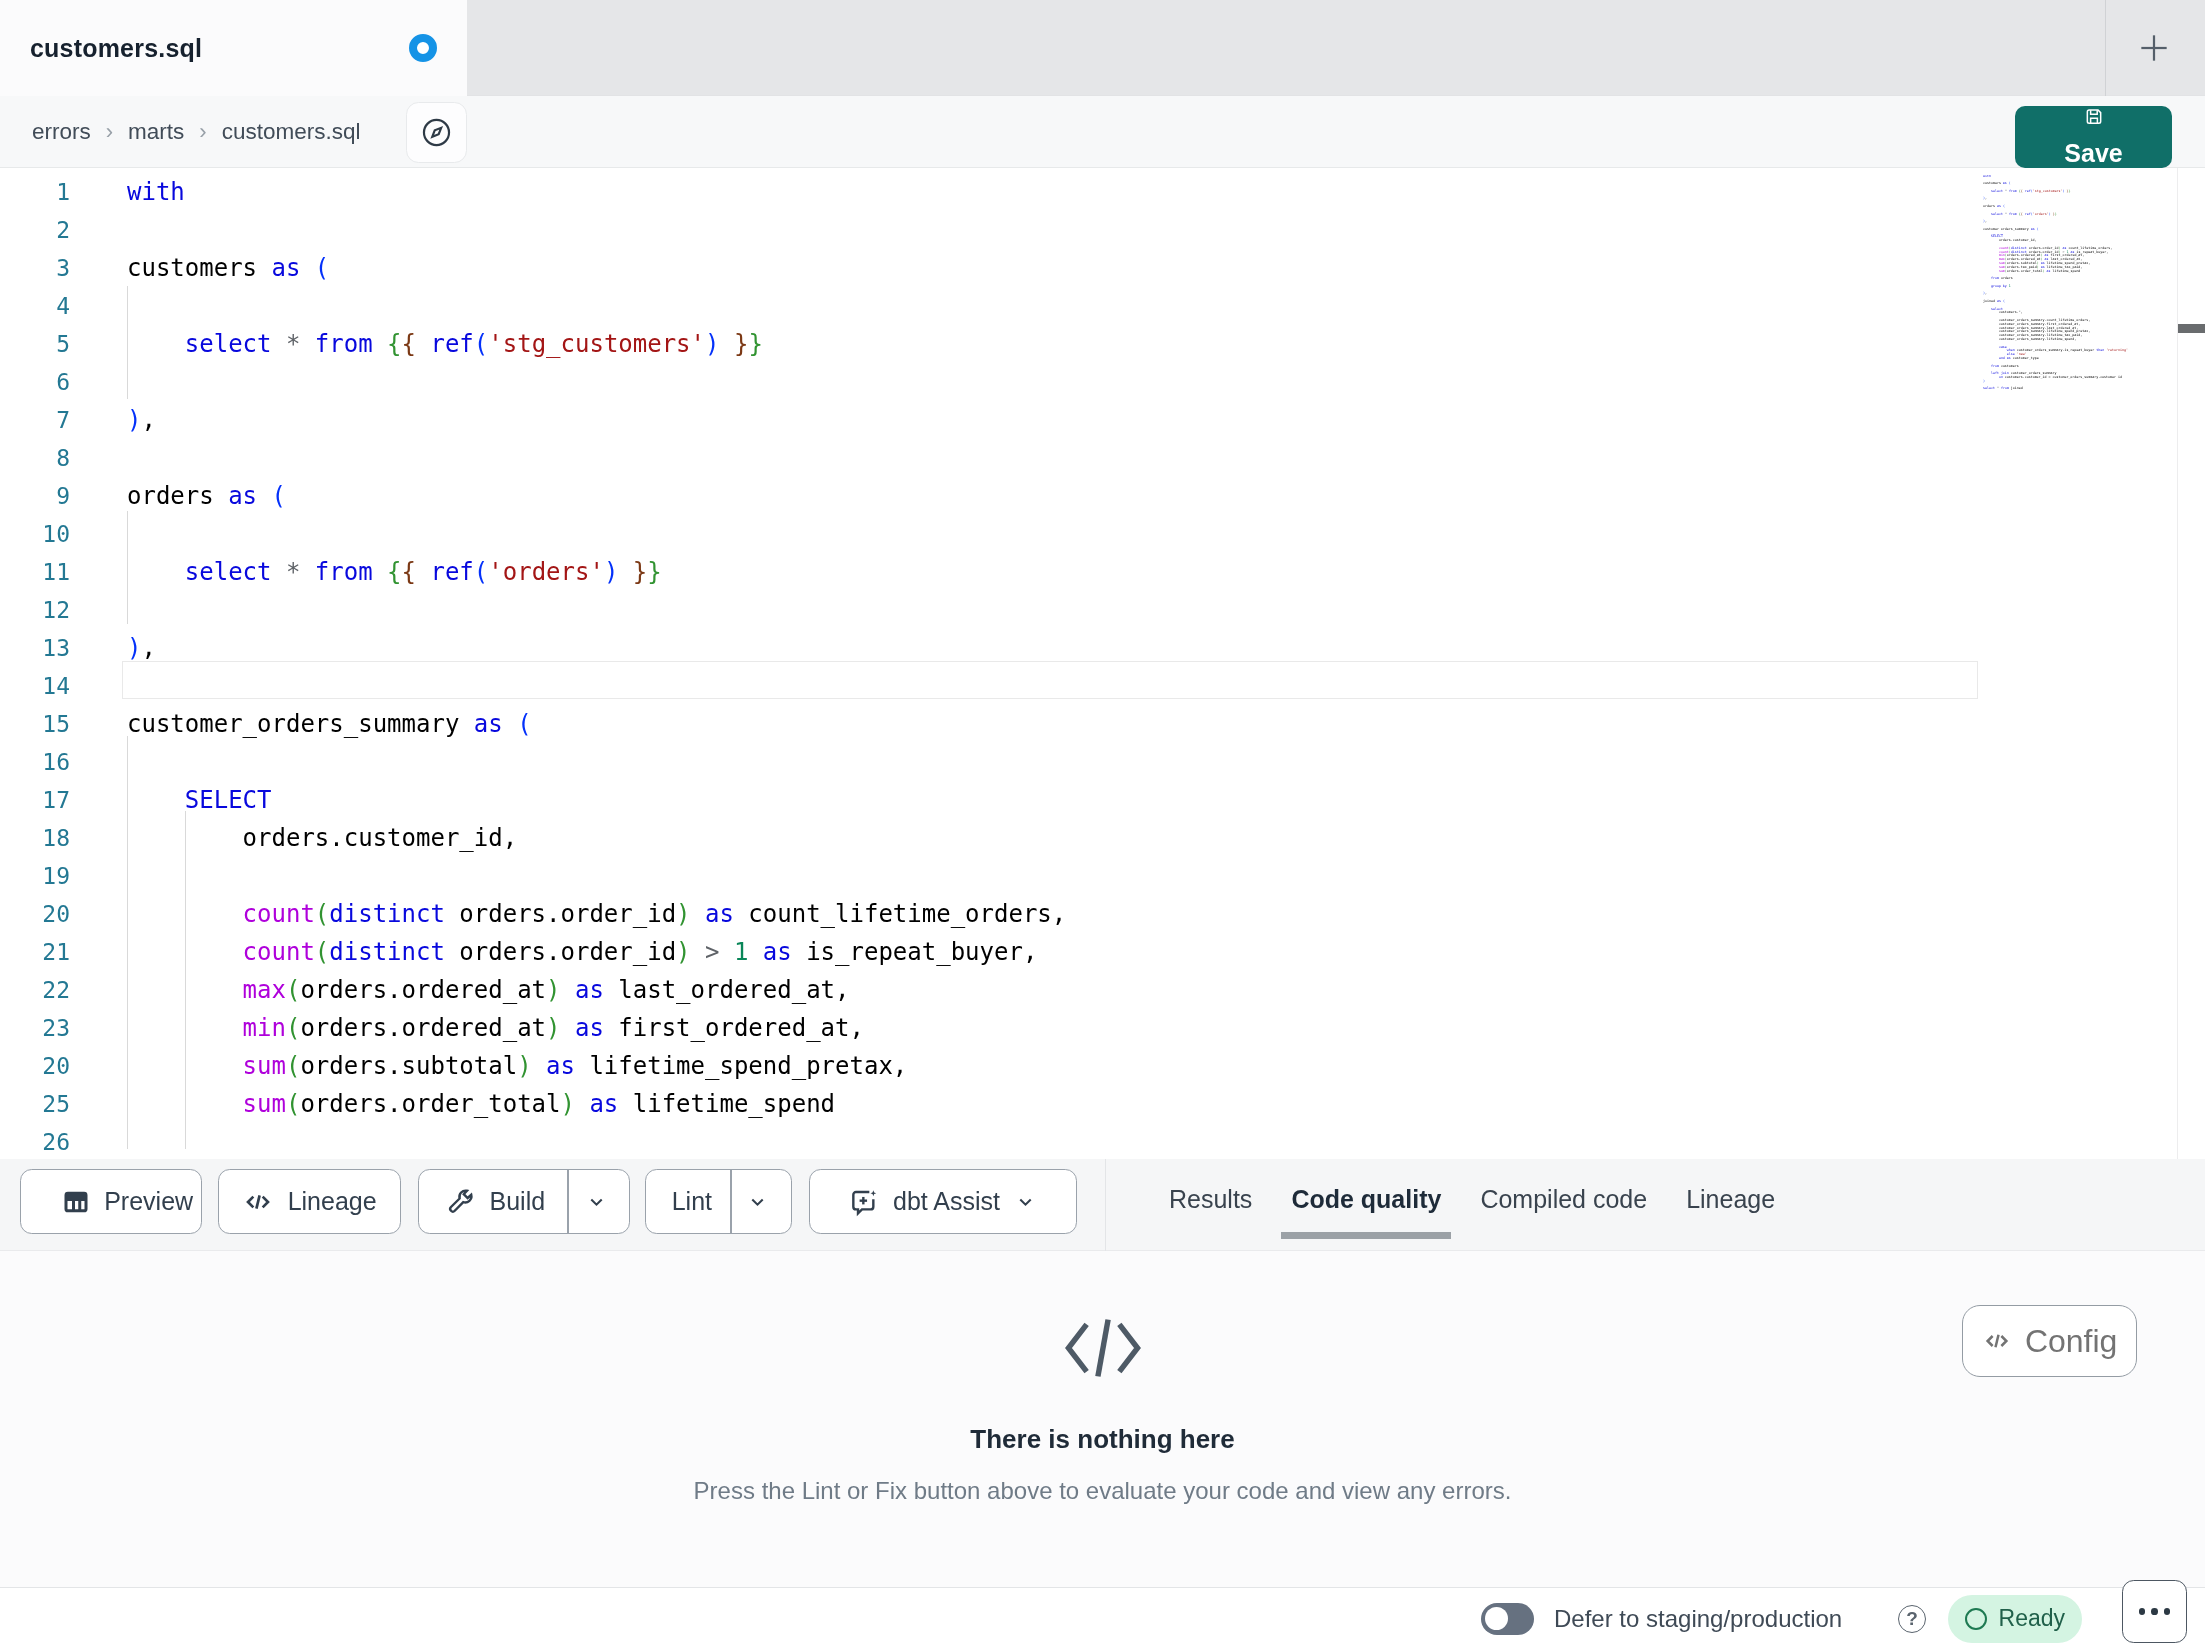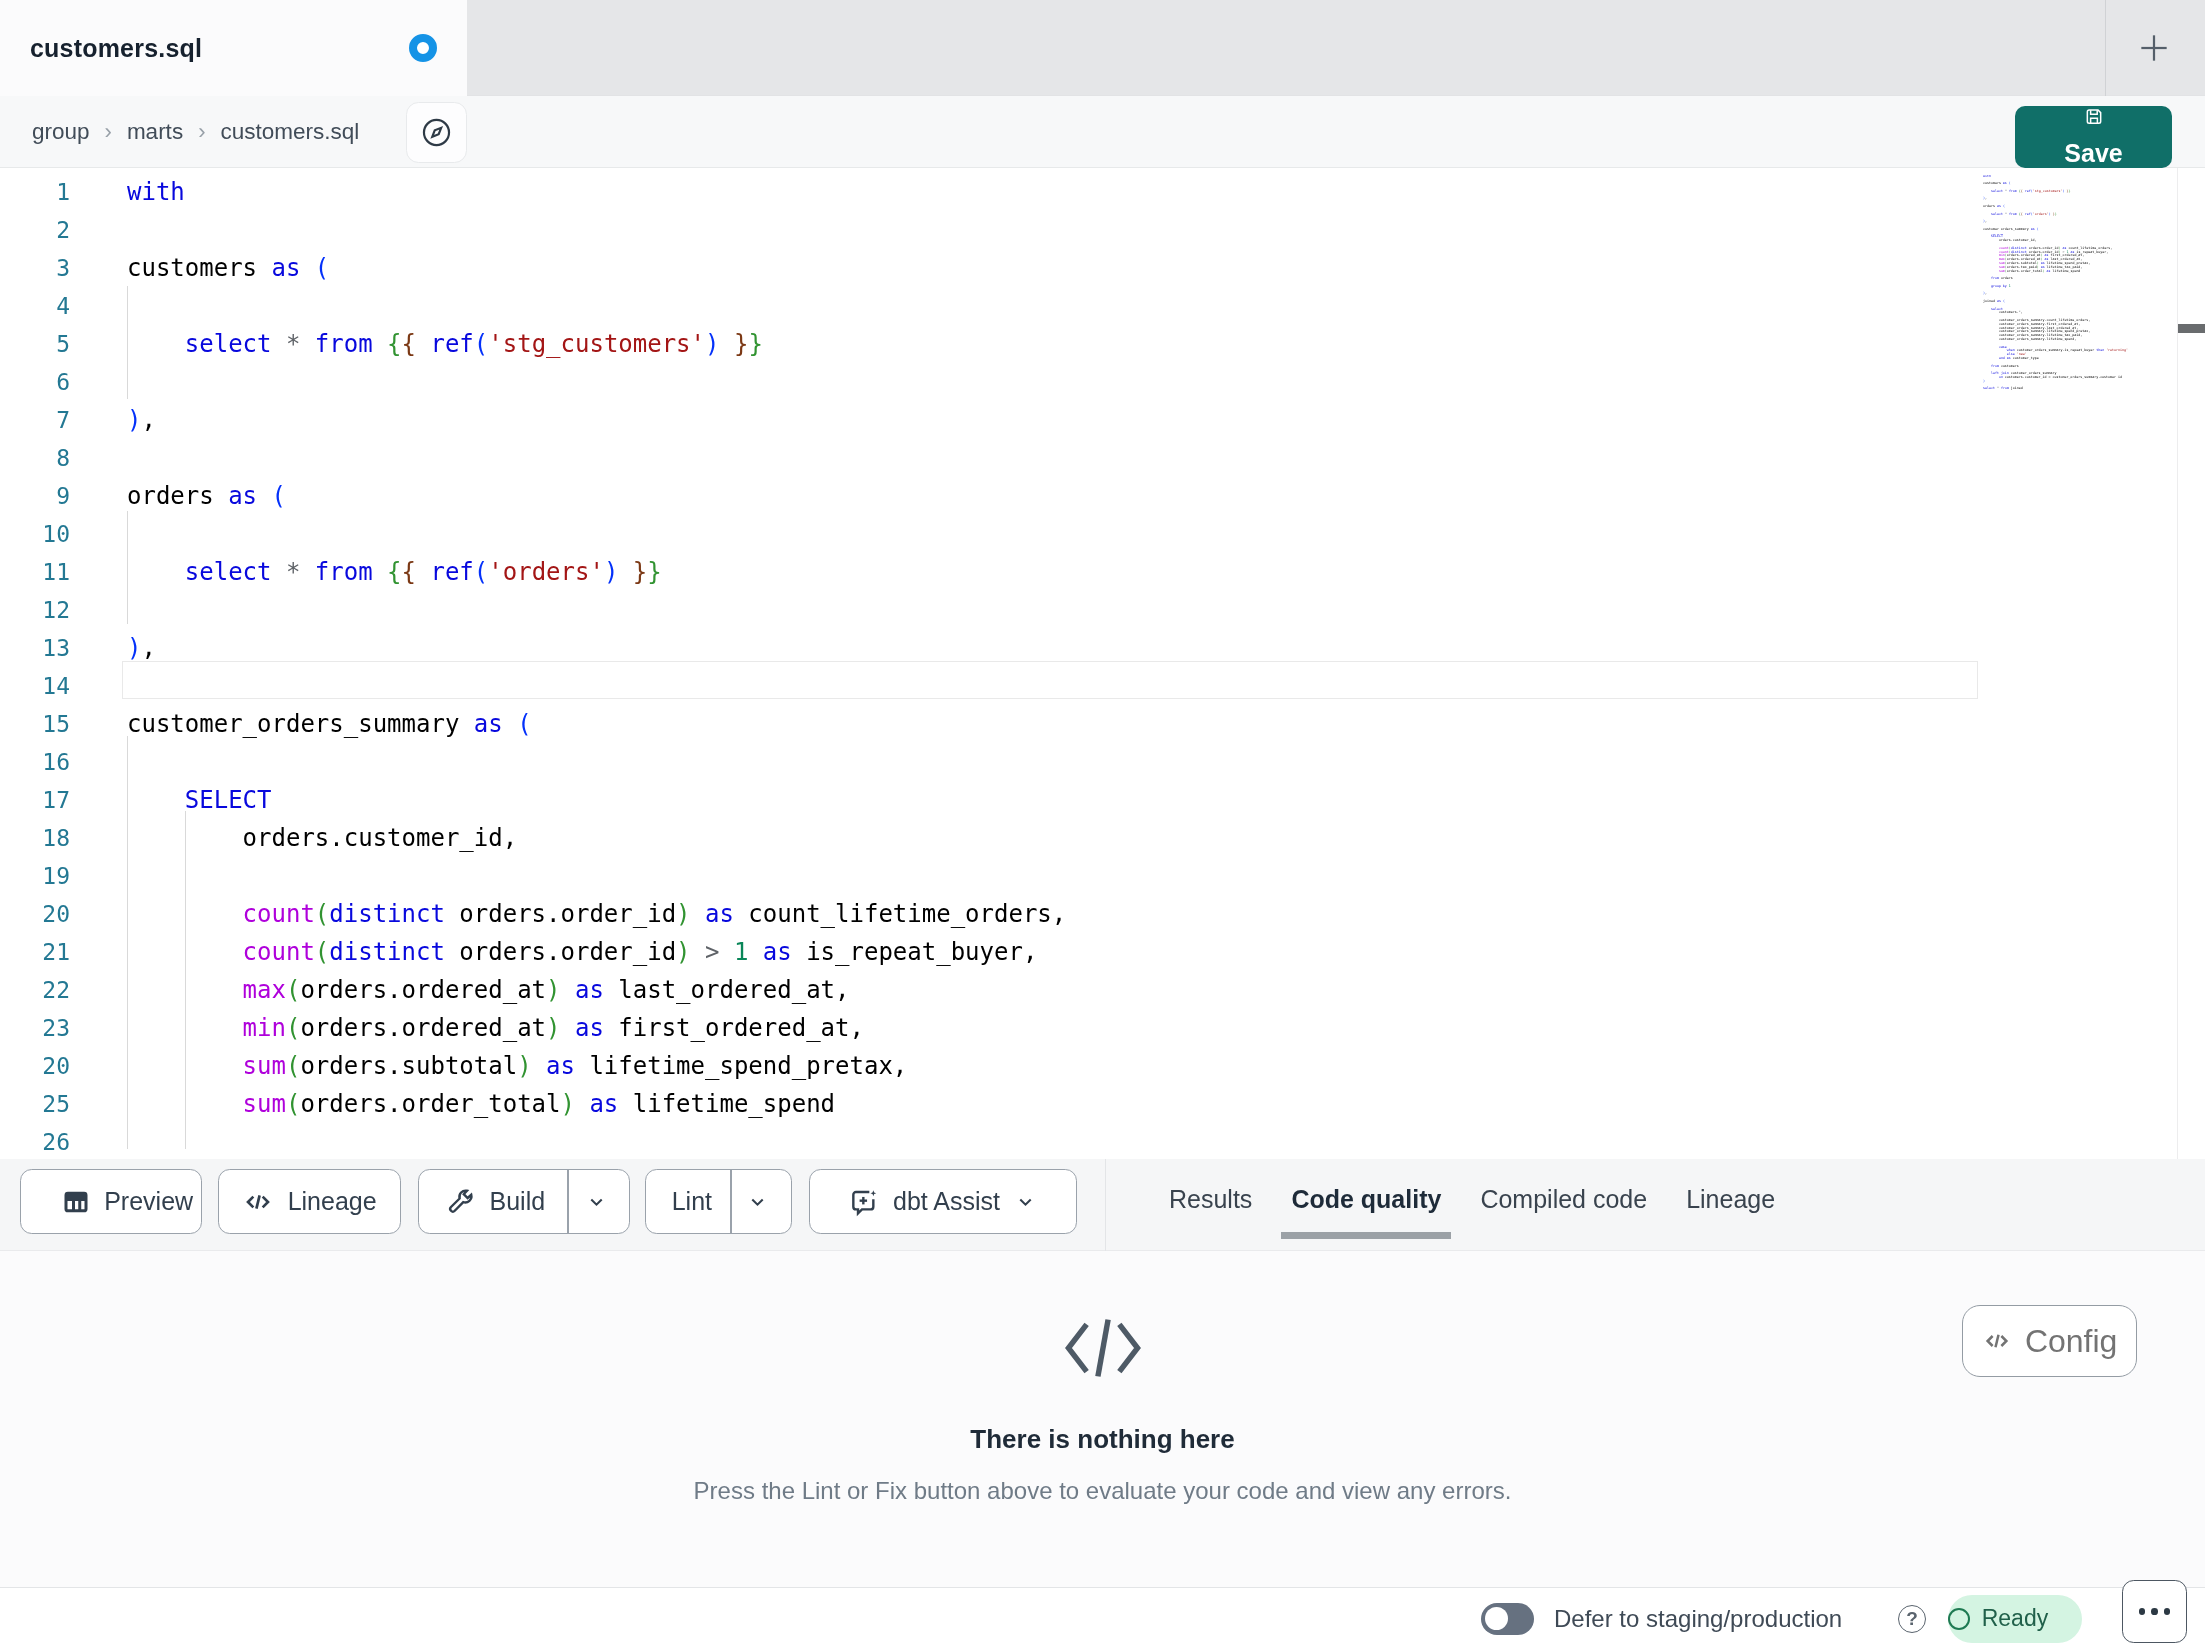--- a/index.html
+++ b/index.html
@@ -80,21 +80,21 @@
                border-top:0.8px solid #e3e5e7; }
   .toggle { position:absolute; left:1481px; top:15px; width:53px; height:32px; border-radius:16px;
             background:#667180; cursor:pointer; }
   .toggle .knob { position:absolute; left:4.2px; top:4.2px; width:23px; height:23px; border-radius:50%; background:#fff; }
   .defer-label { position:absolute; left:1554px; top:0; height:62px; display:flex; align-items:center;
                  font-size:24px; color:#3f4a56; }
   .help-icon { position:absolute; left:1898px; top:16.7px; width:28px; height:28px; border-radius:50%;
                border:1.7px solid #5a646e; color:#5a646e; font-size:19px; display:flex; align-items:center;
                justify-content:center; font-weight:600; }
   .ready-pill { position:absolute; left:1948px; top:6.7px; width:134px; height:48px; border-radius:24px;
-                background:#d4f4e2; display:flex; align-items:center; gap:11.7px; }
+                background:#d4f4e2; display:flex; align-items:center; justify-content:center; gap:11.7px; }
   .ready-ring { width:22px; height:22px; border-radius:50%; border:2.5px solid #1e7a52; }
   .ready-text { font-size:23px; color:#20604a; }
   .more-btn { position:absolute; left:2122px; top:-8.3px; width:65px; height:63px; border-radius:11.7px;
               border:1.7px solid #4d5762; background:#fff; display:flex; align-items:center; justify-content:center;
               gap:5.8px; cursor:pointer; }
   .more-btn i { width:6.7px; height:6.7px; border-radius:50%; background:#2c3944; }
 </style>
 </head>
 <body>
 
@@ -109,21 +109,21 @@
     <div class="new-tab">
       <svg width="38" height="38" viewBox="0 0 24 24" fill="none" stroke="currentColor" stroke-width="1.4">
           <line x1="12" y1="4" x2="12" y2="20"></line>
           <line x1="4" y1="12" x2="20" y2="12"></line>
         </svg>
     </div>
   </div>
 
   <div class="crumbbar">
     <div class="crumbs">
-      <span>group</span>
+      <span>errors</span>
       <span class="crumb-sep">›</span>
       <span>marts</span>
       <span class="crumb-sep">›</span>
       <span>customers.sql</span>
     </div>
     <div class="compass-btn">
       <svg width="35" height="35" viewBox="0 0 24 24" fill="none" stroke="currentColor" stroke-width="1.5">
           <circle cx="12" cy="12" r="8.6"></circle>
           <path d="M15.2 8.8l-1.7 4.4-4.4 1.7 1.7-4.4z" fill="none"></path>
         </svg>

